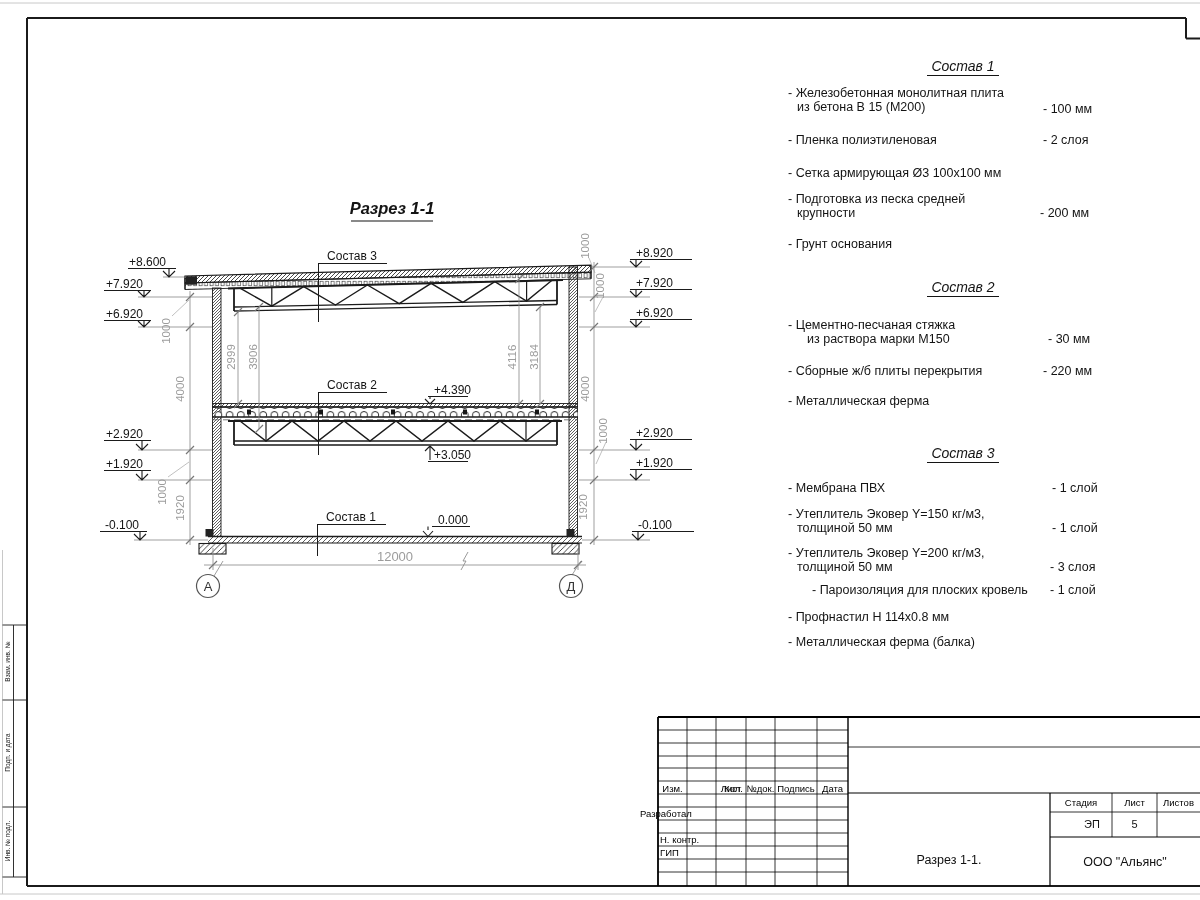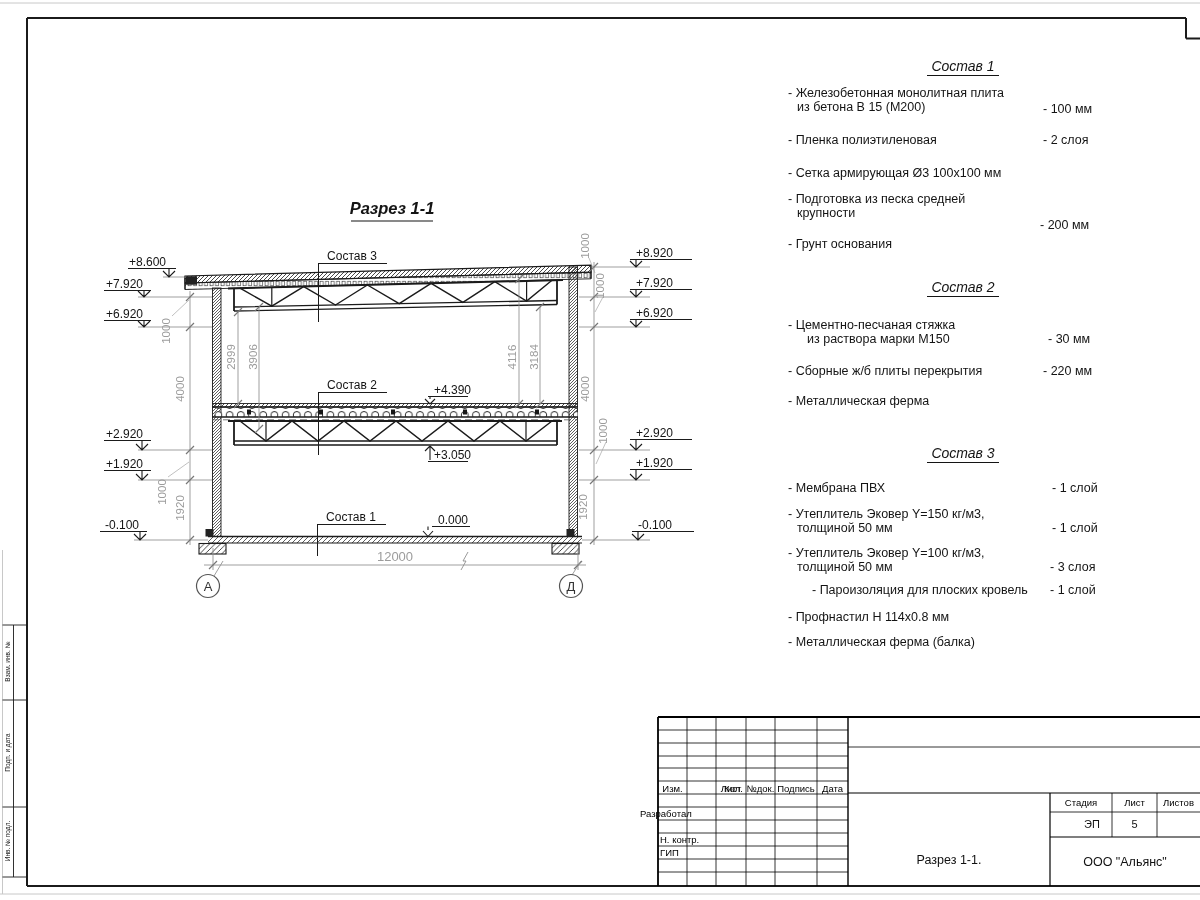--- a/index.html
+++ b/index.html
@@ -257,42 +257,42 @@
 <div>
   <div class="txt comp-wrap" style="left:903px;top:57px;width:120px;"><span class="comp-title">Состав 1</span></div>
   <div class="txt comp-item" style="left:788px;top:86px;">- Железобетонная  монолитная плита</div>
   <div class="txt comp-item" style="left:797px;top:100px;">из бетона В 15 (М200)</div>
   <div class="txt comp-item" style="left:1043px;top:102px;">- 100 мм</div>
   <div class="txt comp-item" style="left:788px;top:133px;">- Пленка полиэтиленовая</div>
   <div class="txt comp-item" style="left:1043px;top:133px;">-  2 слоя</div>
   <div class="txt comp-item" style="left:788px;top:166px;">- Сетка армирующая Ø3 100х100 мм</div>
   <div class="txt comp-item" style="left:788px;top:192px;">- Подготовка из песка средней</div>
   <div class="txt comp-item" style="left:797px;top:206px;">крупности</div>
-  <div class="txt comp-item" style="left:1040px;top:206px;margin-top:12px;">- 200 мм</div>
+  <div class="txt comp-item" style="left:1040px;top:206px;">- 200 мм</div>
   <div class="txt comp-item" style="left:788px;top:237px;">- Грунт основания</div>
 </div>
 
 <div>
   <div class="txt comp-wrap" style="left:903px;top:278px;width:120px;"><span class="comp-title">Состав 2</span></div>
   <div class="txt comp-item" style="left:788px;top:318px;">- Цементно-песчаная стяжка</div>
   <div class="txt comp-item" style="left:797px;top:332px;padding-left:10px;">из раствора марки М150</div>
   <div class="txt comp-item" style="left:1048px;top:332px;">- 30 мм</div>
   <div class="txt comp-item" style="left:788px;top:364px;">- Сборные ж/б плиты перекрытия</div>
   <div class="txt comp-item" style="left:1043px;top:364px;">- 220 мм</div>
   <div class="txt comp-item" style="left:788px;top:394px;">- Металлическая ферма</div>
 </div>
 
 <div>
   <div class="txt comp-wrap" style="left:903px;top:444px;width:120px;"><span class="comp-title">Состав 3</span></div>
   <div class="txt comp-item" style="left:788px;top:481px;">- Мембрана ПВХ</div>
   <div class="txt comp-item" style="left:1052px;top:481px;">- 1 слой</div>
   <div class="txt comp-item" style="left:788px;top:507px;">- Утеплитель Эковер Y=150 кг/м3,</div>
   <div class="txt comp-item" style="left:797px;top:521px;">толщиной 50 мм</div>
   <div class="txt comp-item" style="left:1052px;top:521px;">- 1 слой</div>
-  <div class="txt comp-item" style="left:788px;top:546px;">- Утеплитель Эковер Y=100 кг/м3,</div>
+  <div class="txt comp-item" style="left:788px;top:546px;">- Утеплитель Эковер Y=200 кг/м3,</div>
   <div class="txt comp-item" style="left:797px;top:560px;">толщиной 50 мм</div>
   <div class="txt comp-item" style="left:1050px;top:560px;">- 3 слоя</div>
   <div class="txt comp-item" style="left:788px;top:583px;margin-left:24px;">- Пароизоляция для плоских кровель</div>
   <div class="txt comp-item" style="left:1050px;top:583px;">- 1 слой</div>
   <div class="txt comp-item" style="left:788px;top:610px;">- Профнастил Н 114х0.8 мм</div>
   <div class="txt comp-item" style="left:788px;top:635px;">- Металлическая ферма (балка)</div>
 </div>
 
 <div>
   <div class="txt tb tb-c" style="left:658px;top:783px;width:29px;">Изм.</div>

